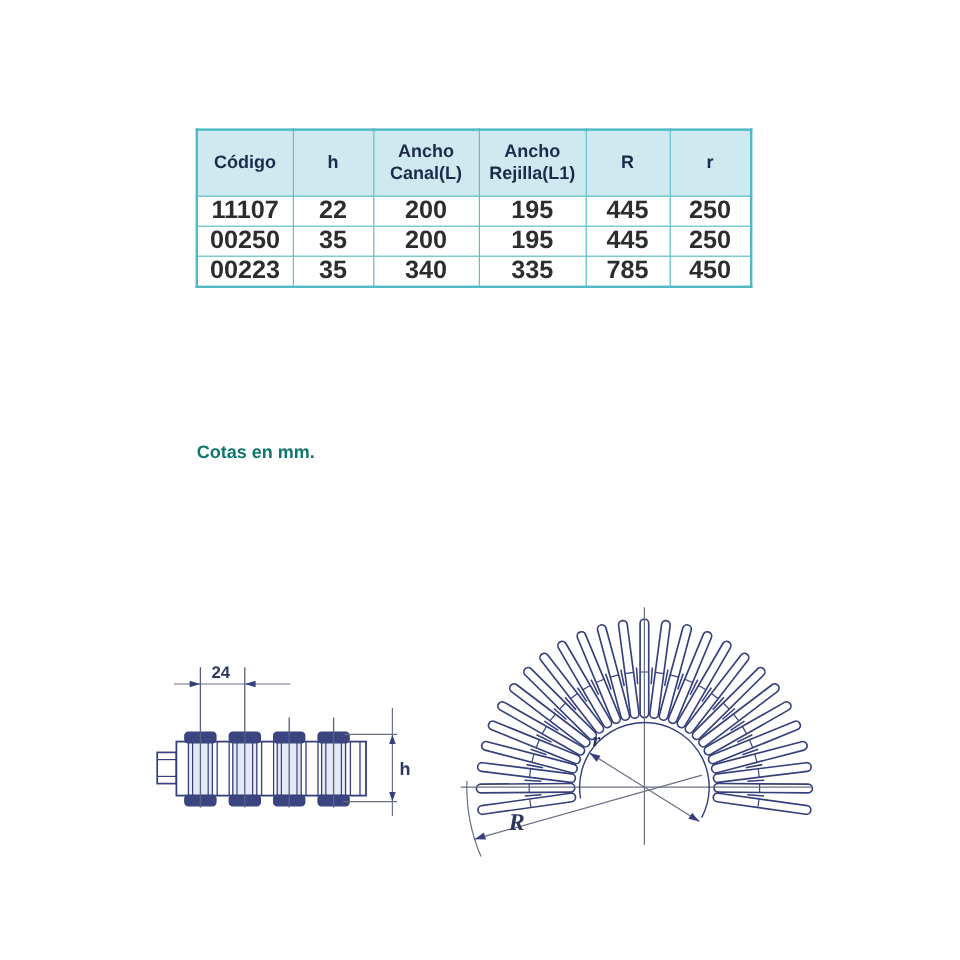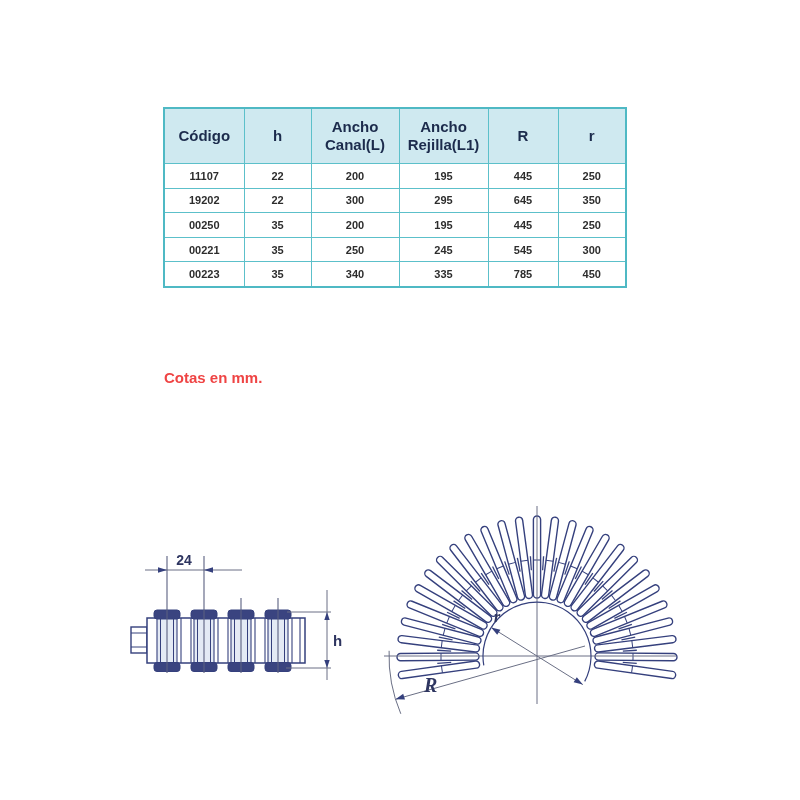--- a/index.html
+++ b/index.html
@@ -3,24 +3,24 @@
 <meta charset="utf-8">
 <style>
   html,body{margin:0;padding:0;background:#ffffff;}
   .page{position:relative;width:800px;height:792px;background:#ffffff;overflow:hidden;
         font-family:"Liberation Sans",sans-serif;}
   table.spec{position:absolute;left:163px;top:107px;border-collapse:collapse;
              border:2px solid #4fb9c4;table-layout:fixed;}
   table.spec th,table.spec td{border:1px solid #5cc0ca;text-align:center;padding:0;}
   table.spec th{background:#cfe9f0;color:#1c2b4c;font-size:15px;font-weight:bold;
                 height:54px;line-height:1.2;white-space:pre-line;vertical-align:middle;}
-  table.spec td{color:#2d2d2d;font-size:11px;font-weight:bold;height:23.6px;
+  table.spec td{color:#2d2d2d;font-size:21px;font-weight:bold;height:23.6px;
                 background:#ffffff;vertical-align:middle;}
   .caption{position:absolute;left:164px;top:369px;font-size:15px;font-weight:bold;
-           color:#ef4444;}
+           color:#0f766e;}
   .profile-svg{position:absolute;left:120px;top:540px;}
   .radial-svg{position:absolute;left:380px;top:498px;}
   .dimtext{font-family:"Liberation Sans",sans-serif;font-weight:bold;fill:#2e3560;}
   .radtext{font-family:"Liberation Serif",serif;font-style:italic;font-weight:bold;fill:#2e3560;}
 </style>
 </head>
 <body>
 
 <div class="page">
 
@@ -48,42 +48,26 @@
     <tbody>
       <tr>
         <td>11107</td>
         <td>22</td>
         <td>200</td>
         <td>195</td>
         <td>445</td>
         <td>250</td>
       </tr>
       <tr>
-        <td>19202</td>
-        <td>22</td>
-        <td>300</td>
-        <td>295</td>
-        <td>645</td>
-        <td>350</td>
-      </tr>
-      <tr>
         <td>00250</td>
         <td>35</td>
         <td>200</td>
         <td>195</td>
         <td>445</td>
         <td>250</td>
-      </tr>
-      <tr>
-        <td>00221</td>
-        <td>35</td>
-        <td>250</td>
-        <td>245</td>
-        <td>545</td>
-        <td>300</td>
       </tr>
       <tr>
         <td>00223</td>
         <td>35</td>
         <td>340</td>
         <td>335</td>
         <td>785</td>
         <td>450</td>
       </tr>
     </tbody>

